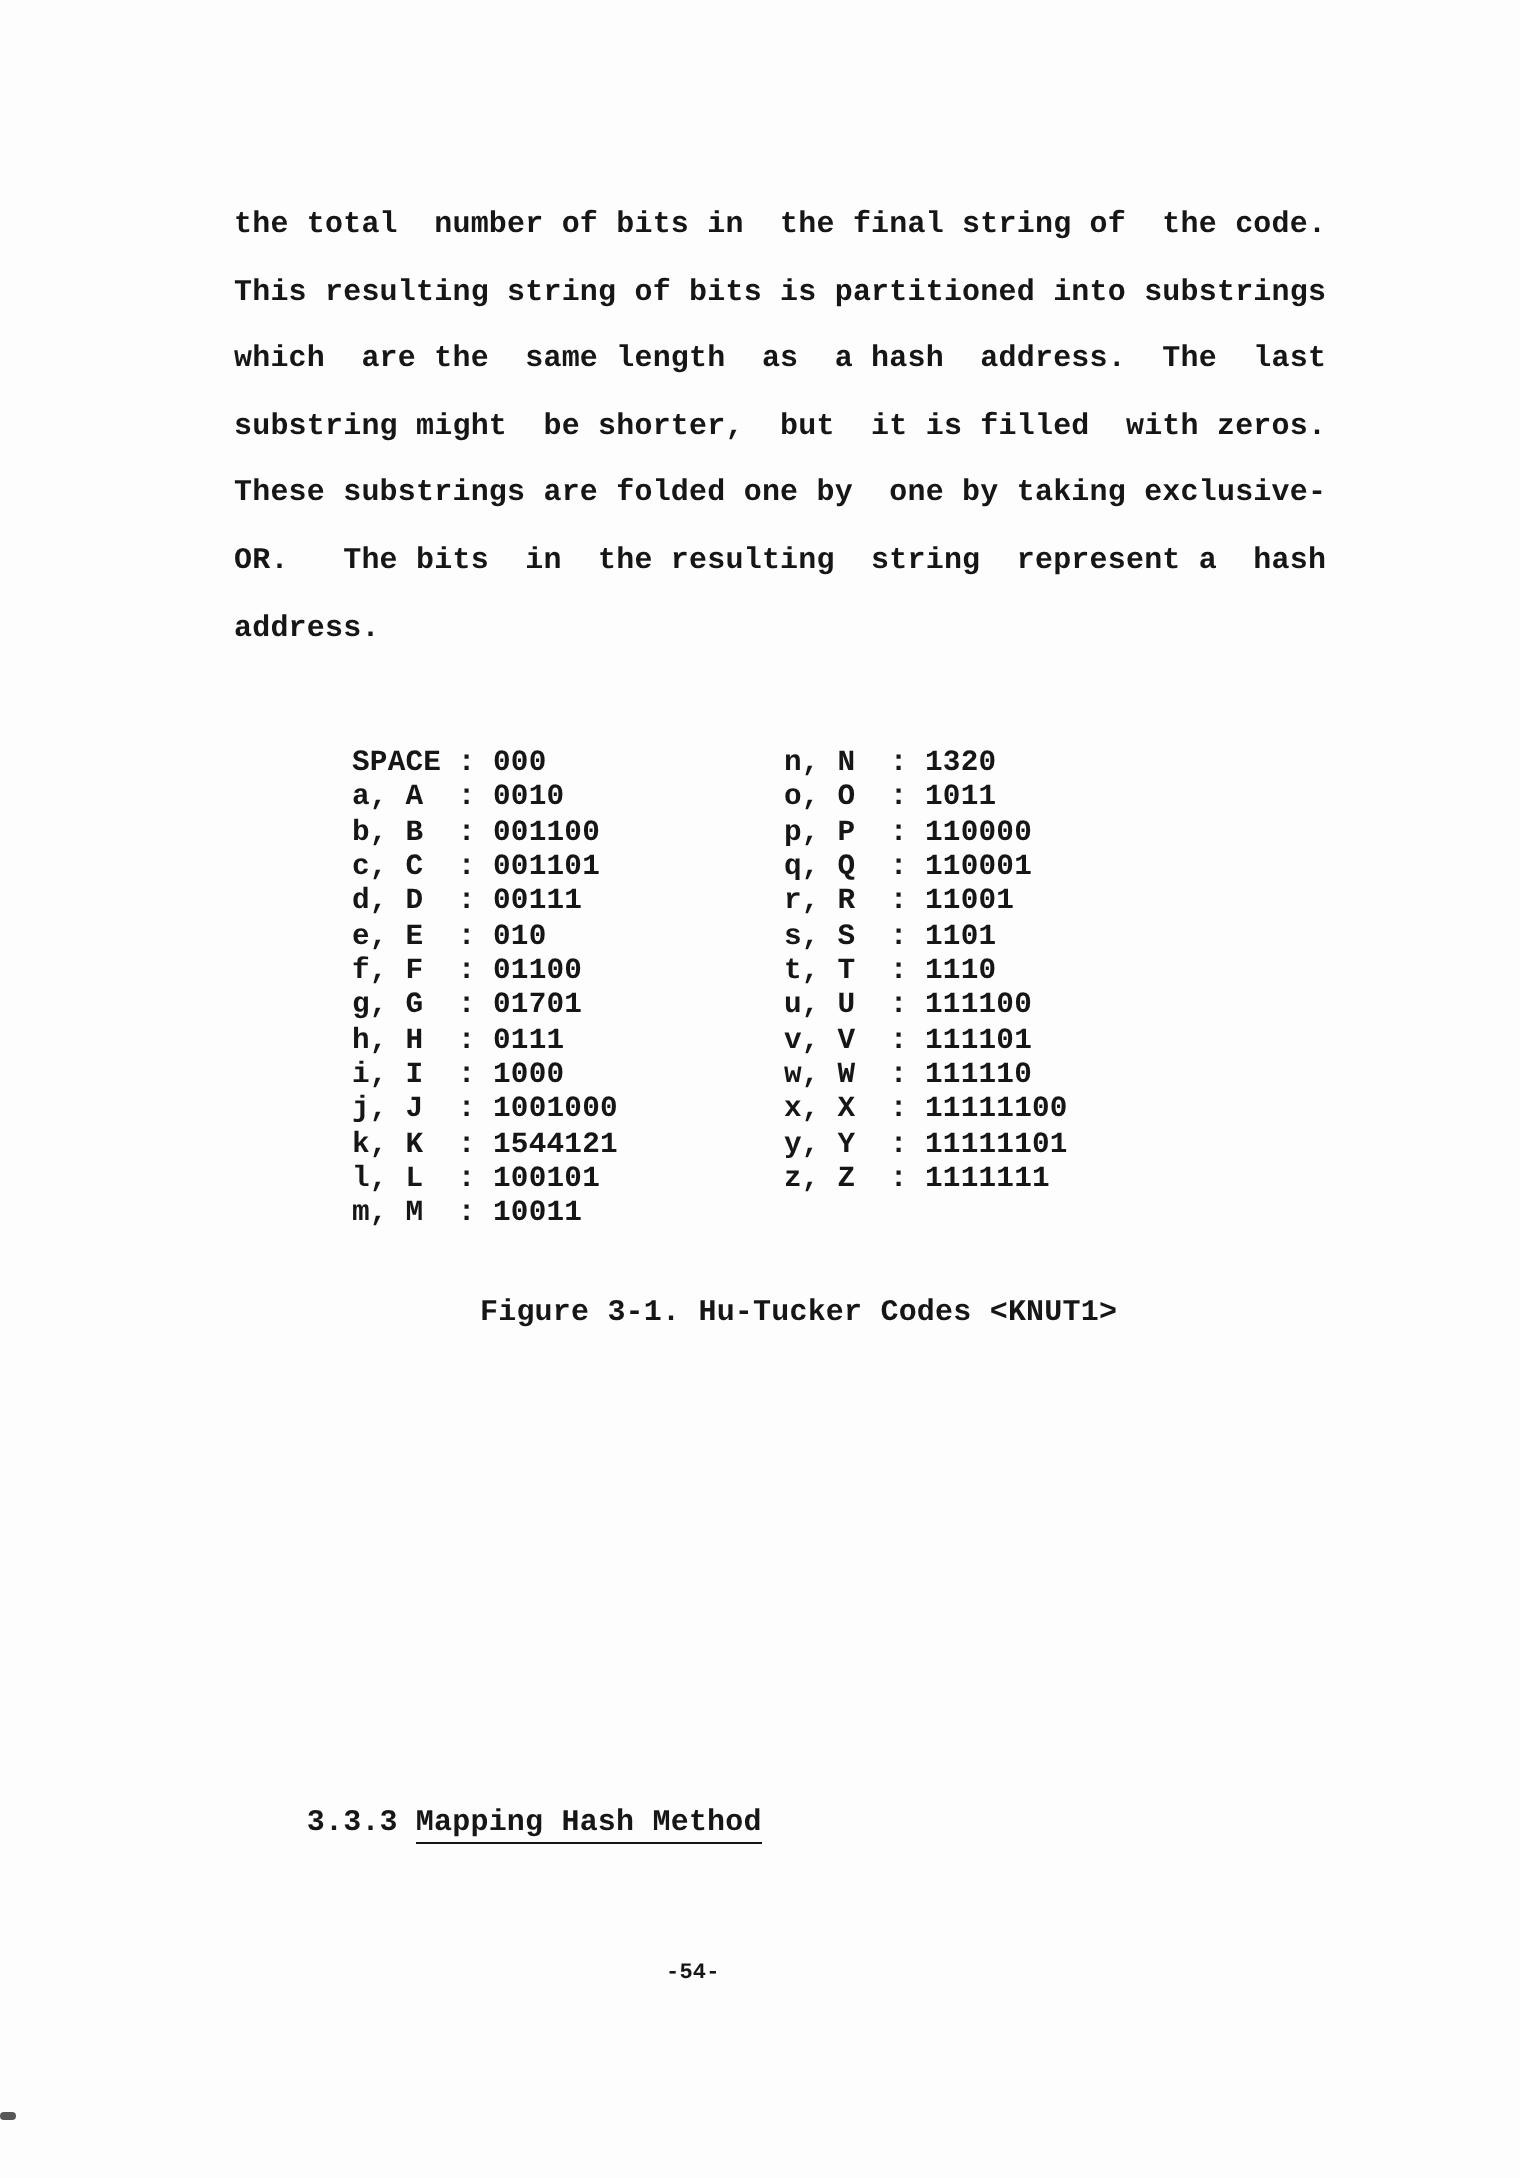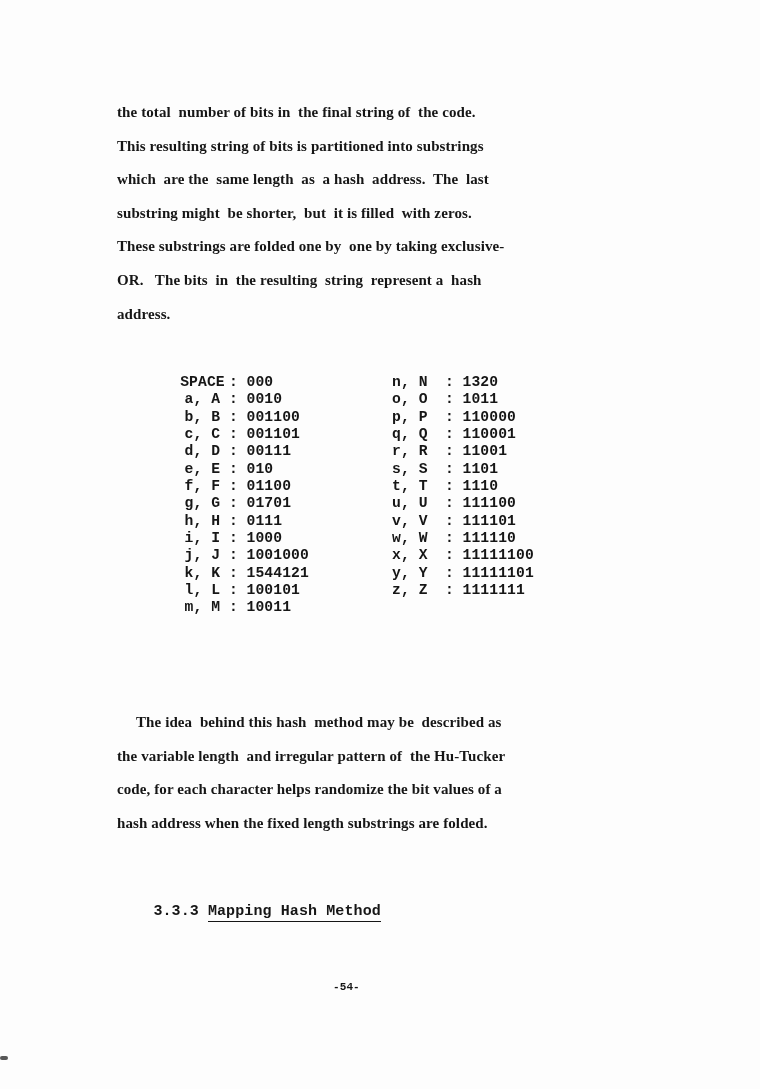--- a/index.html
+++ b/index.html
@@ -16,33 +16,32 @@
     color: #161616;
     font-family: "Liberation Mono", "DejaVu Sans Mono", monospace;
     font-weight: bold;
   }
   .typewriter {
     position: absolute;
     white-space: pre;
     font-size: 15px;
     letter-spacing: 0.1px;
     line-height: 33.6px;
-    font-family: Liberation Serif, serif;
   }
   .para-1 { top: 96px;  left: 117px; }
   .para-2 { top: 706px; left: 117px; }
   .para-3 { top: 928px; left: 117px; }
 
   .code-table {
     position: absolute;
     top: 374px;
     font-size: 14.7px;
     letter-spacing: 0.1px;
   }
-  .code-col-left  { left: 176px; text-align: center; }
+  .code-col-left  { left: 176px; }
   .code-col-right { left: 392px; }
   .code-row {
     display: flex;
     height: 17.35px;
     line-height: 17.35px;
     white-space: pre;
   }
   .code-chars { display: inline-block; width: 6ch; }
   .code-sep   { display: inline-block; width: 2ch; }
   .code-bits  { display: inline-block; }
@@ -211,25 +210,22 @@
 
       <div class="code-row">
         <span class="code-chars">y, Y</span><span class="code-sep">: </span><span class="code-bits">11111101</span>
       </div>
 
       <div class="code-row">
         <span class="code-chars">z, Z</span><span class="code-sep">: </span><span class="code-bits">1111111</span>
       </div>
     </div>
 
-
-  <div class="typewriter para-2">     The idea  behind this hash  method may be  described as
-the variable length  and irregular pattern of  the Hu-Tucker
-code, for each character helps randomize the bit values of a
-hash address when the fixed length substrings are folded.</div>
+  <div class="figure-caption">Figure 3-1. Hu-Tucker Codes &lt;KNUT1&gt;</div>
+
 
   <div class="section-heading">
     <span class="section-number">3.3.3</span><span class="section-title">Mapping Hash Method</span>
   </div>
 
 
   <div class="page-number">-54-</div>
 
   <div class="scan-speck"></div>
 

